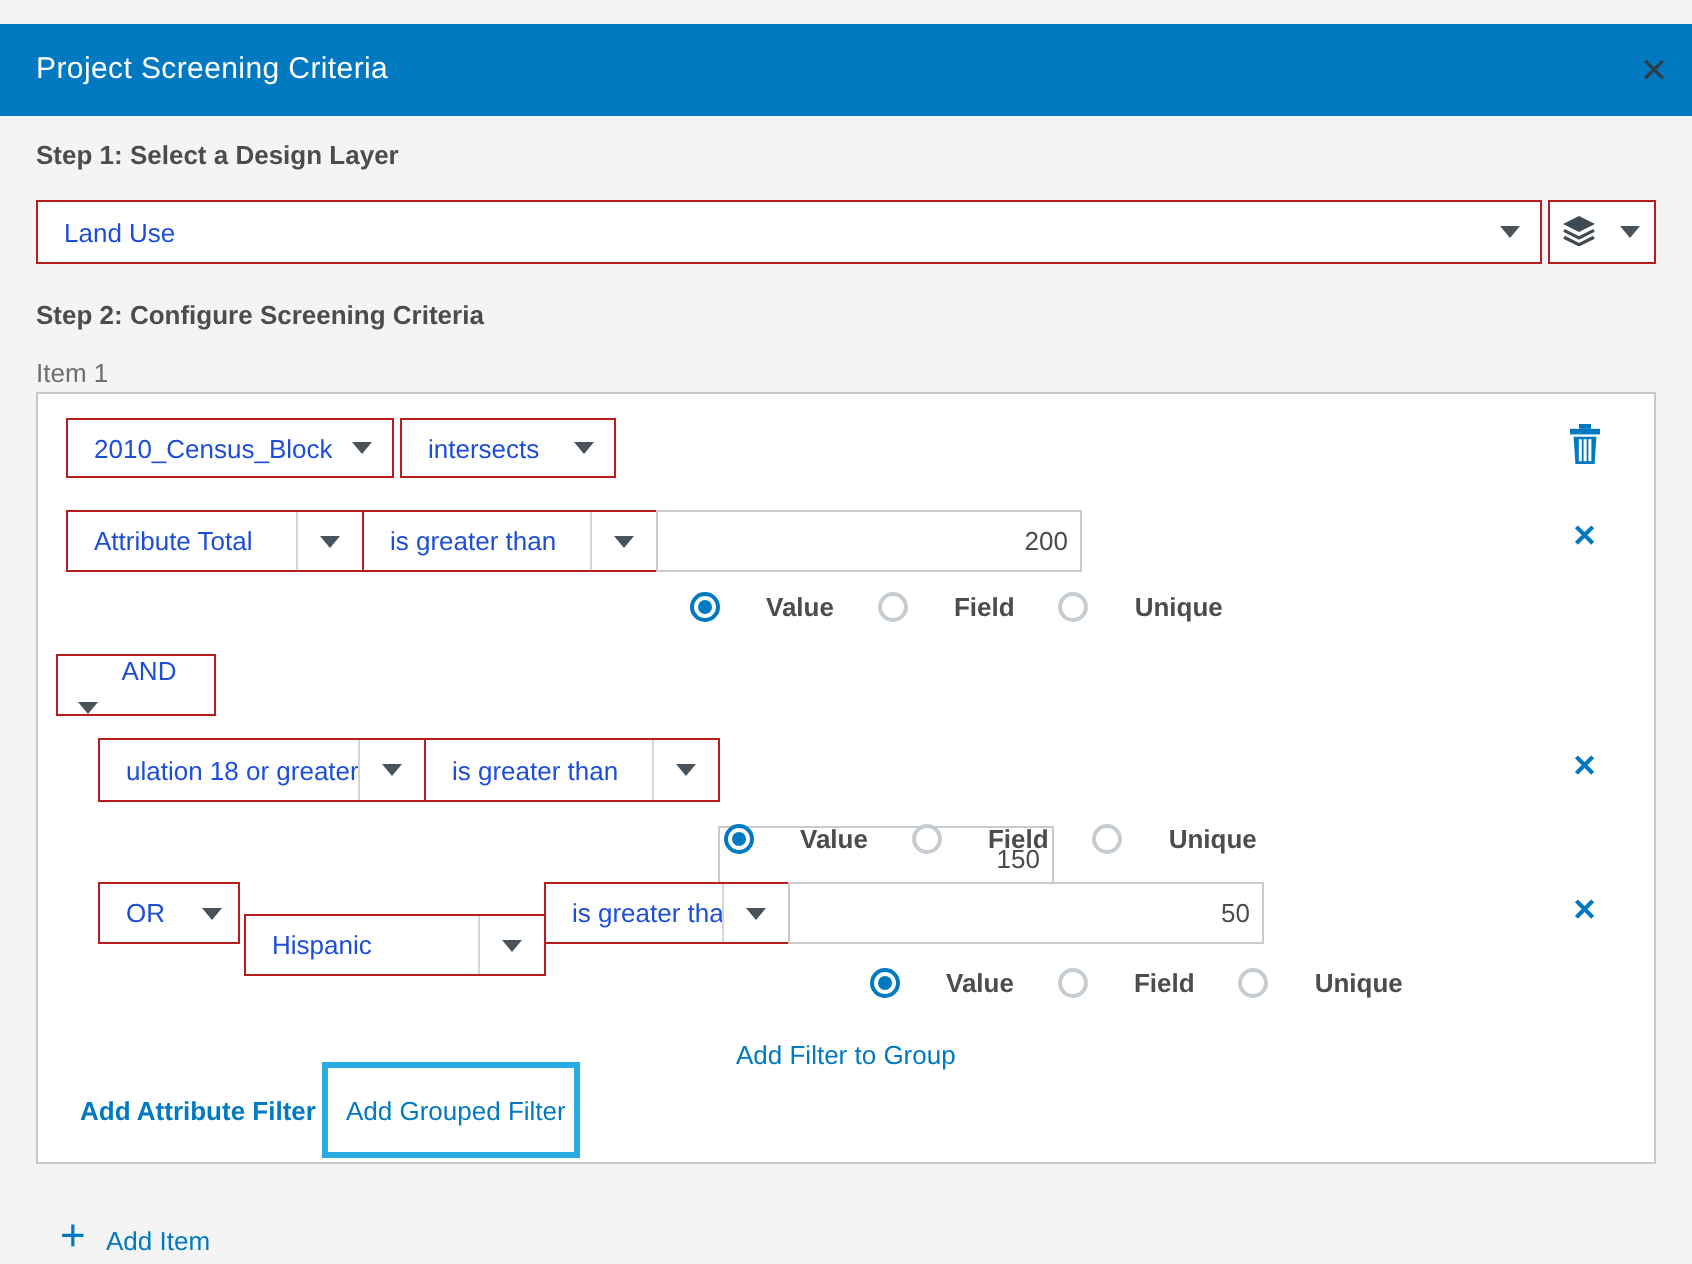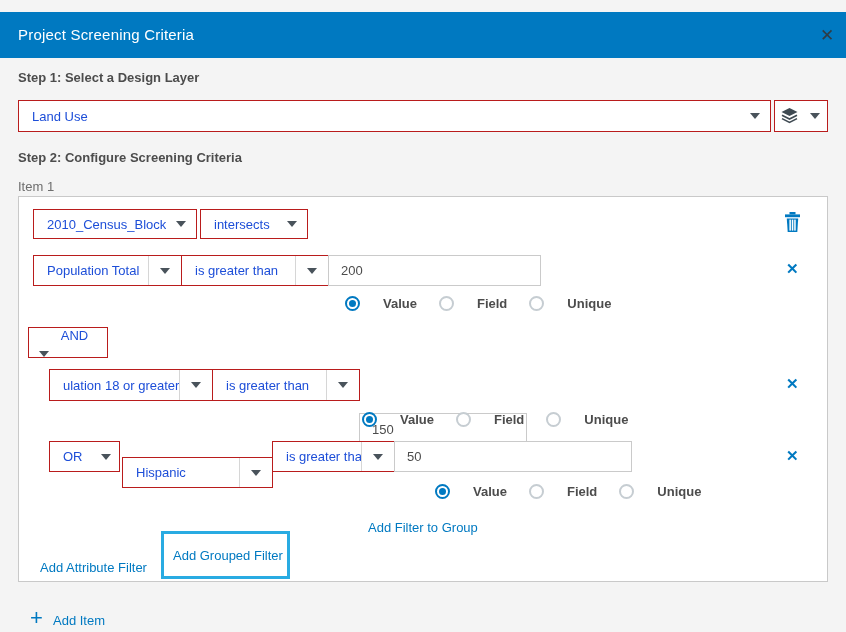--- a/index.html
+++ b/index.html
@@ -19,21 +19,21 @@
   
   .dd { position:absolute; background:#fff; border:1px solid #b91c1c; box-sizing:border-box;
         display:flex; align-items:center; font-size:13px; color:#1d4ed8; cursor:pointer; }
   .dd-label { padding-left:13px; flex:1; white-space:nowrap; overflow:hidden; }
   .dd-caret-sec { width:30px; align-self:stretch; display:flex; align-items:center; justify-content:center; flex:0 0 auto; }
   .dd.with-sep .dd-caret-sec { border-left:1px solid #d6d6d6; width:32px; }
   .caret { width:0; height:0; border-left:5px solid transparent; border-right:5px solid transparent; border-top:6px solid #49535b; }
 
   
   .tinput { position:absolute; background:#fff; border:1px solid #cacaca; box-sizing:border-box;
-            font-size:13px; color:#4c4c4c; padding:0 6px 0 12px; font-family:inherit; outline:none; }
+            font-size:13px; color:#4c4c4c; padding:0 6px 0 12px; font-family:inherit; outline:none;text-align:right; }
 
   
   .panel { position:absolute; left:18px; top:196px; width:810px; height:386px; background:#ffffff;
            border:1px solid #c9c9c9; box-sizing:border-box; }
 
   
   .radio-row { position:absolute; display:flex; align-items:center; gap:22px; }
   .radio-opt { display:flex; align-items:center; gap:23px; font-size:13px; font-weight:bold; color:#4c4c4c; cursor:pointer; }
   .radio-circ { width:15px; height:15px; border-radius:50%; box-sizing:border-box; border:2px solid #c6cdd2; background:#fff;
                 display:flex; align-items:center; justify-content:center; flex:0 0 auto; }
@@ -106,21 +106,21 @@
         <rect x="5.5" y="0" width="6" height="2.4" fill="#0079c1"></rect>
         <path d="M2.8 6.4 L14.2 6.4 L13.3 20 L3.7 20 Z" fill="#0079c1"></path>
         <rect x="5.4" y="7.6" width="1.5" height="11" fill="#ffffff"></rect>
         <rect x="7.8" y="7.6" width="1.5" height="11" fill="#ffffff"></rect>
         <rect x="10.2" y="7.6" width="1.5" height="11" fill="#ffffff"></rect>
       </svg>
     </span>
   </div>
 
   <div class="dd with-sep" style="left:33px; top:255px; width:149px; height:31px;">
-    <span class="dd-label">Population Total</span>
+    <span class="dd-label">Attribute Total</span>
     <span class="dd-caret-sec">
         <span class="caret"></span>
       </span>
   </div>
   <div class="dd with-sep" style="left:181px; top:255px; width:148px; height:31px;">
     <span class="dd-label">is greater than</span>
     <span class="dd-caret-sec">
         <span class="caret"></span>
       </span>
   </div>
@@ -209,21 +209,21 @@
       <span class="radio-circ"></span>
       <span>Field</span>
     </span>
     <span class="radio-opt">
       <span class="radio-circ"></span>
       <span>Unique</span>
     </span>
   </div>
 
   <div class="link" style="left:368px; top:520px;">Add Filter to Group</div>
-  <div class="link" style="left:40px; top:560px;">Add Attribute Filter</div>
+  <div class="link" style="left:40px; top:548px;font-weight:bold;">Add Attribute Filter</div>
   <div class="link" style="left:173px; top:548px;">Add Grouped Filter</div>
 
   <div class="hl-box"></div>
 
   <div class="plus">+</div>
   <div class="link" style="left:53px; top:613px;">Add Item</div>
 
 </div>
 
 </body></html>

